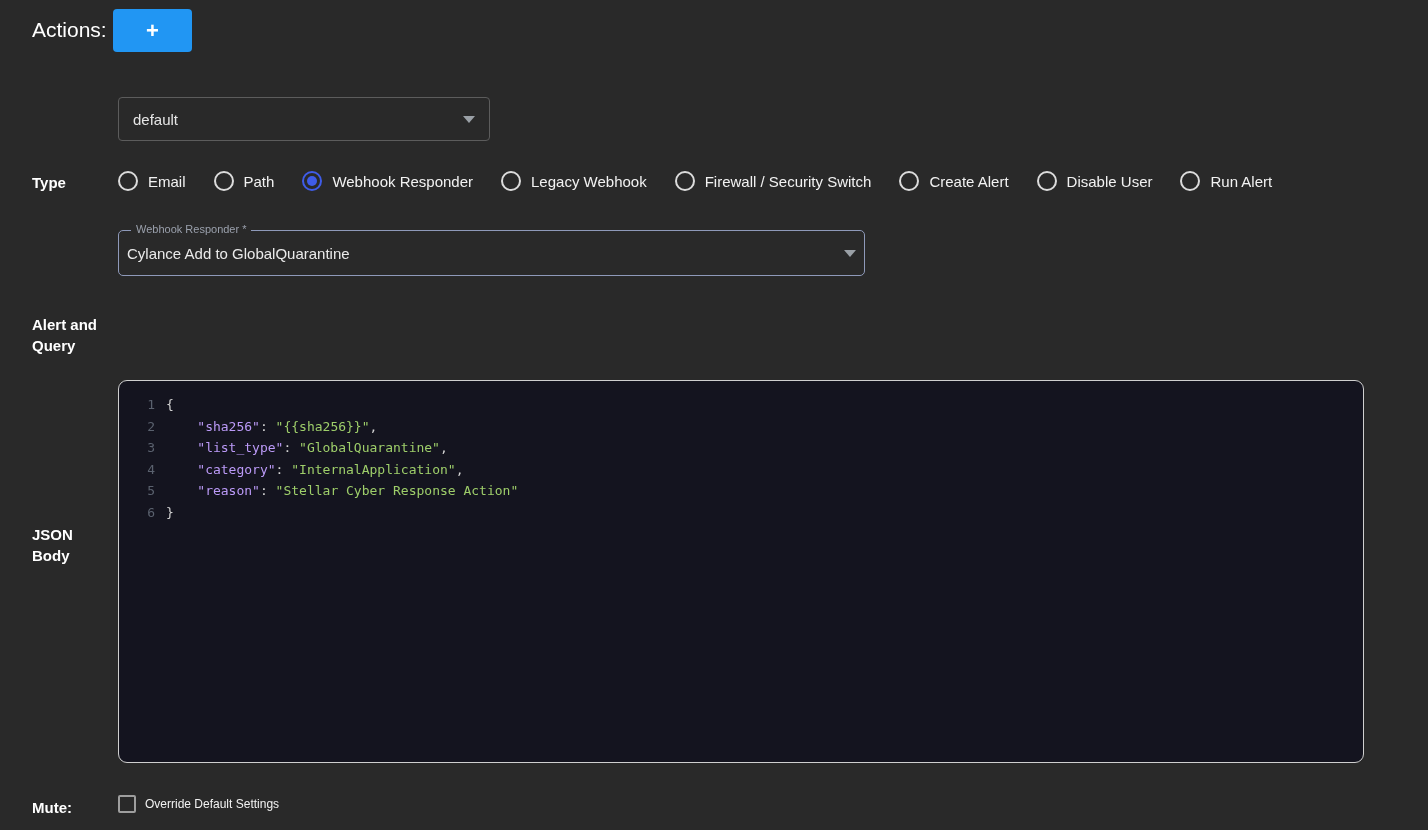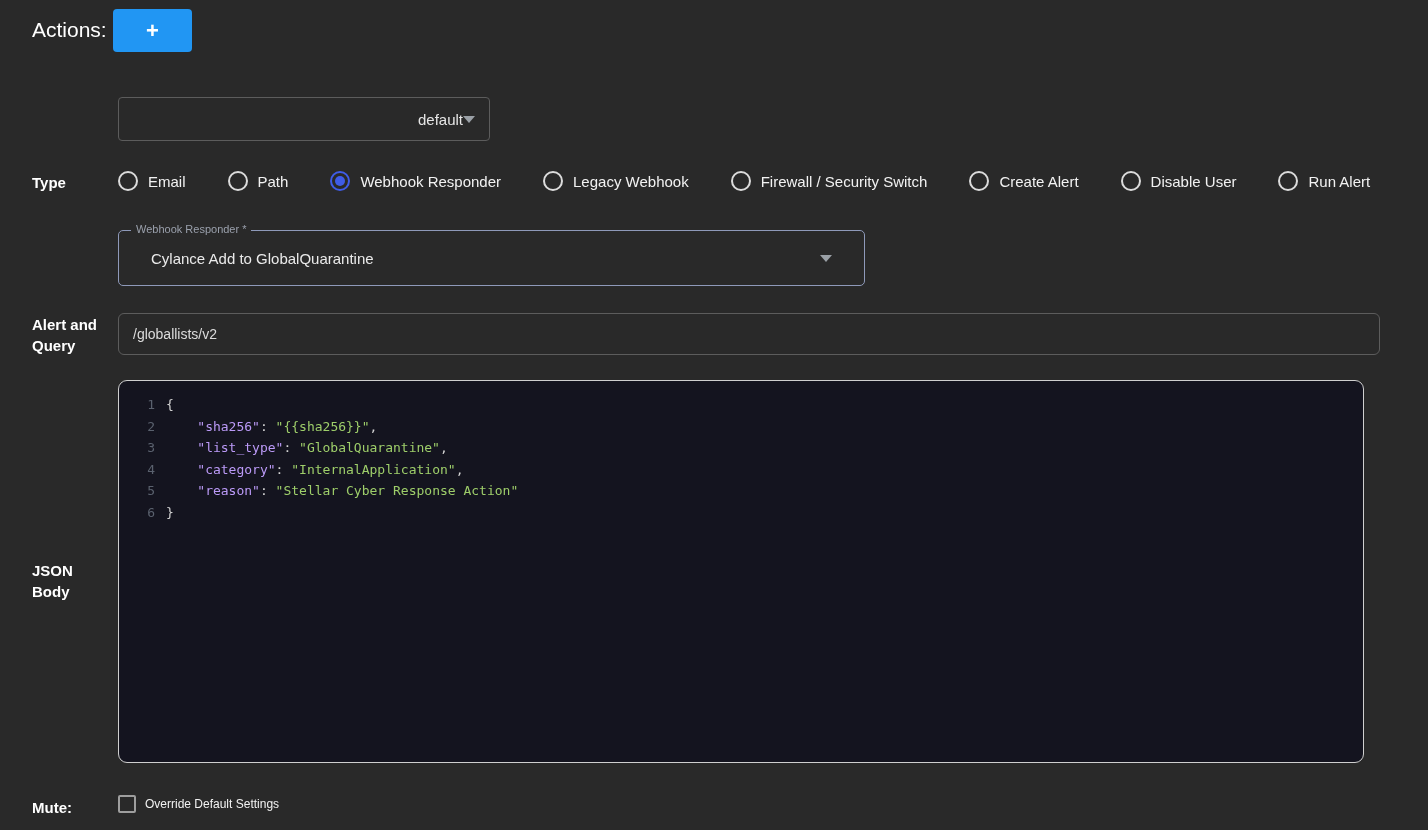--- a/index.html
+++ b/index.html
@@ -31,61 +31,61 @@
     width:79px; height:43px;
     background:#2196f3; border:none; border-radius:4px;
     color:#ffffff; font-size:22px; font-weight:bold;
     display:flex; align-items:center; justify-content:center;
     cursor:pointer;
   }
 
   
   .select-box {
     position:absolute;
-    display:flex; align-items:center; justify-content:flex-end;
+    display:flex; align-items:center; justify-content:space-between;
     border:1px solid #5c5c5c; border-radius:4px;
     background:transparent;
     padding:0 14px;
     font-size:15px; color:#e6e6e6;
     cursor:pointer;
   }
   .trigger-select { left:118px; top:97px; width:372px; height:44px; }
 
   .caret {
     width:0; height:0;
     border-left:6px solid transparent;
     border-right:6px solid transparent;
     border-top:7px solid #9aa0a6;
   }
 
   
   .type-row {
     position:absolute; left:118px; top:167px; height:28px;
-    display:flex; align-items:center; gap:42px;
+    display:flex; align-items:center; gap:28px;
   }
   .radio-item { display:flex; align-items:center; gap:10px; cursor:pointer; }
   .radio {
     width:20px; height:20px; border-radius:50%;
     border:2px solid #dcdcdc; position:relative; flex:0 0 auto;
   }
   .radio.on { border-color:#3f5ce8; }
   .radio .dot { display:none; }
   .radio.on .dot {
     display:block; width:10px; height:10px; border-radius:50%;
     background:#3f5ce8;
     position:absolute; top:50%; left:50%; transform:translate(-50%,-50%);
   }
   .radio-label { font-size:15px; color:#f2f2f2; white-space:nowrap; }
 
   
   .wr-select {
-    position:absolute; left:118px; top:230px; width:747px; height:56px;
+    position:absolute; left:118px; top:230px; width:747px; height:46px;
     border:1px solid #8e99b9; border-radius:5px;
     display:flex; align-items:center; justify-content:space-between;
-    padding:0 32px;
+    padding:0 8px;
     font-size:15px; color:#eaeaea;
     cursor:pointer;
   }
   .wr-float-label {
     position:absolute; top:-8px; left:12px;
     background:#292929; padding:0 5px;
     font-size:11px; color:#9aa0ac; font-weight:normal;
     white-space:nowrap;
   }
 
@@ -179,23 +179,22 @@
     </div>
 
   <div class="wr-select">
     <span class="wr-float-label">Webhook Responder *</span>
     <span>Cylance Add to GlobalQuarantine</span>
     <span class="caret"></span>
   </div>
 
   <span class="label" style="top:314px; width:86px;">Alert and
 Query</span>
-  <input class="path-input" type="text" value="/globallists/v2" style="">
-
-  <span class="label" style="top:560px;">JSON
+
+  <span class="label" style="top:524px;">JSON
 Body</span>
   <div class="editor">
     <div class="gutter">
         <div class="ln">1</div>
         <div class="ln">2</div>
         <div class="ln">3</div>
         <div class="ln">4</div>
         <div class="ln">5</div>
         <div class="ln">6</div>
       </div>

